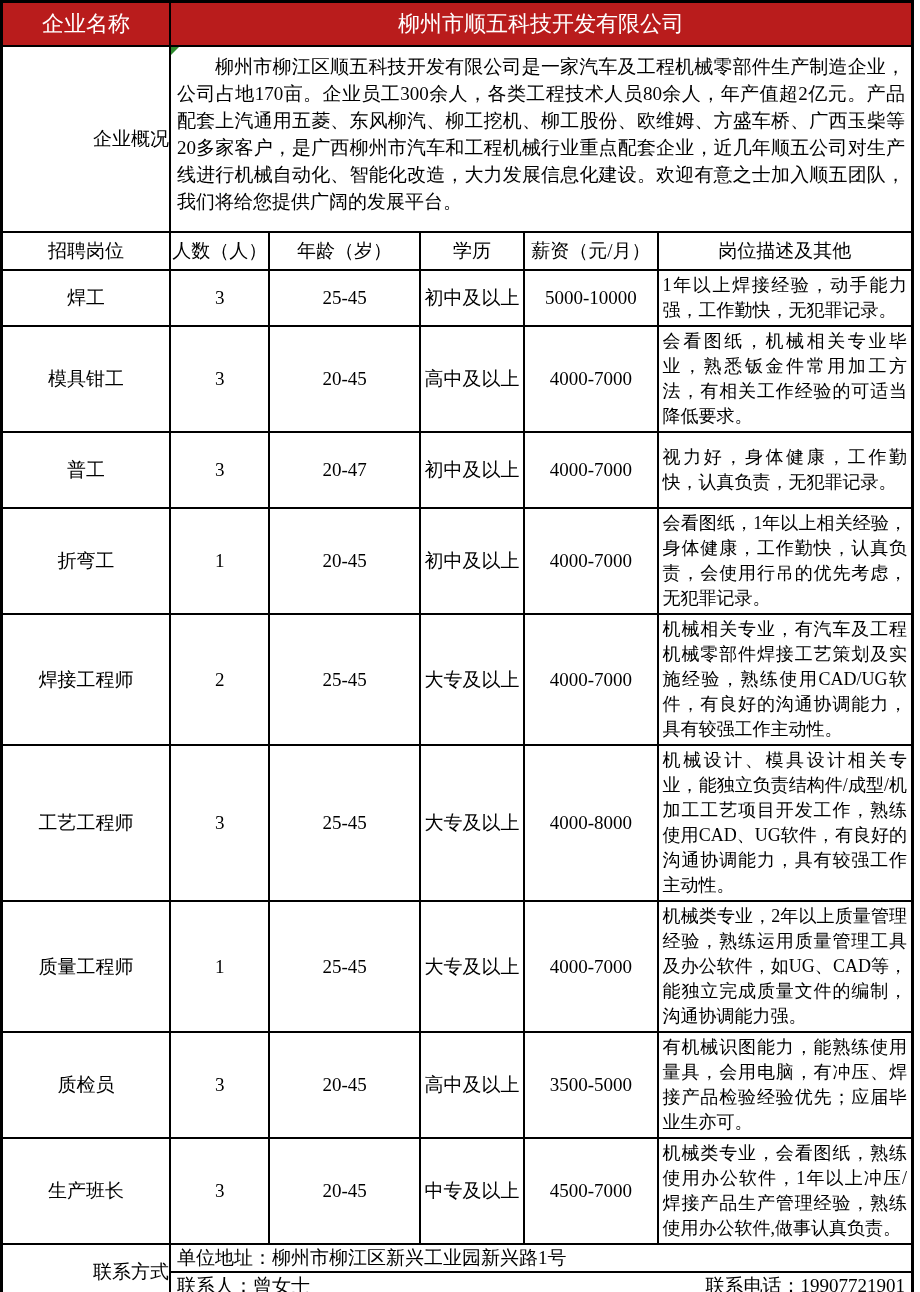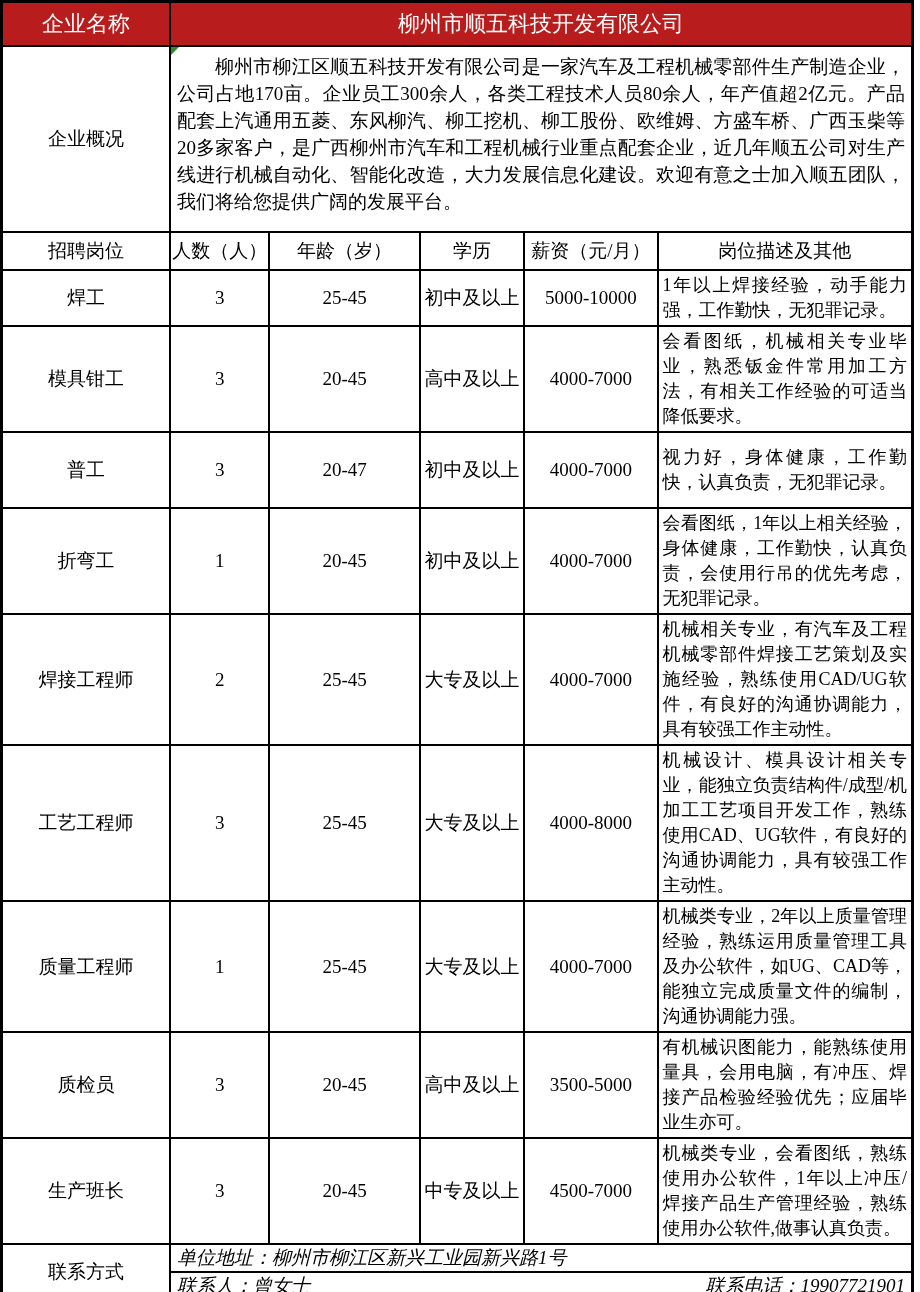--- a/index.html
+++ b/index.html
@@ -31,21 +31,21 @@
   
   tr.title-row td {
     background: #b91c1c;
     color: #ffffff;
     text-align: center;
     font-size: 22px;
     height: 42px;
   }
   
   .rowlabel {
-    text-align: center;
+    text-align: right;
     font-size: 19px;
   }
   
   .overview-cell {
     position: relative;
     vertical-align: top;
     margin-top: 24px;
   }
   .overview-cell p {
     margin: 6px 6px 4px 6px;
@@ -80,21 +80,20 @@
     line-height: 25px;
     padding: 2px 4px;
     vertical-align: middle;
     margin-left: 27px;
   }
   
   .cell-left {
     text-align: left;
     font-size: 19px;
     padding-left: 6px;
-    font-style: italic;
   }
   .split {
     display: flex;
     justify-content: space-between;
     align-items: center;
     padding-right: 6px;
   }
 </style>
 </head>
 <body>

